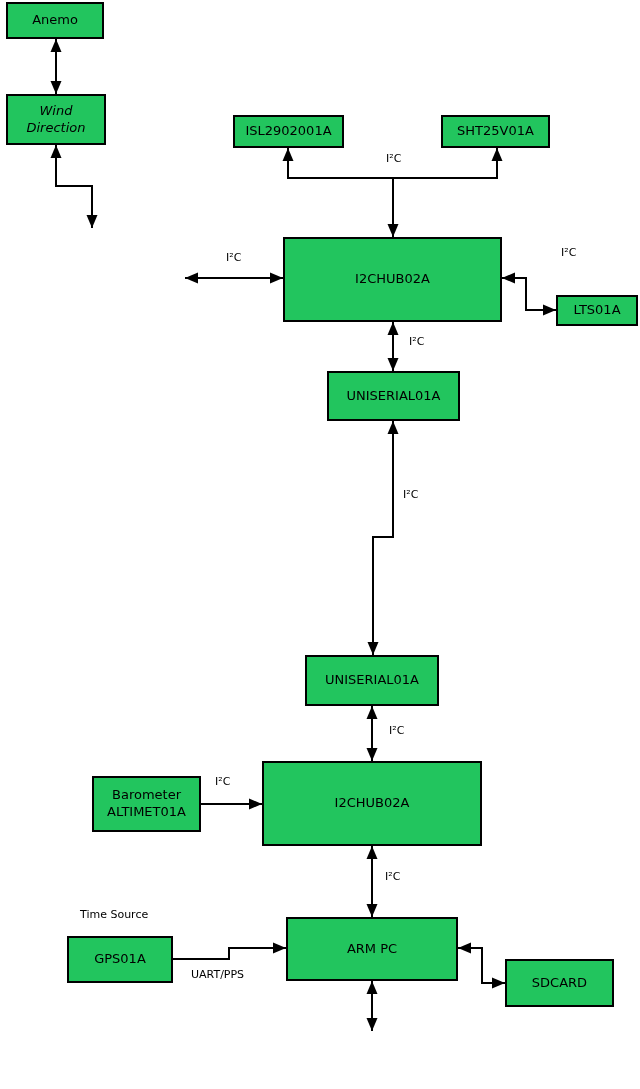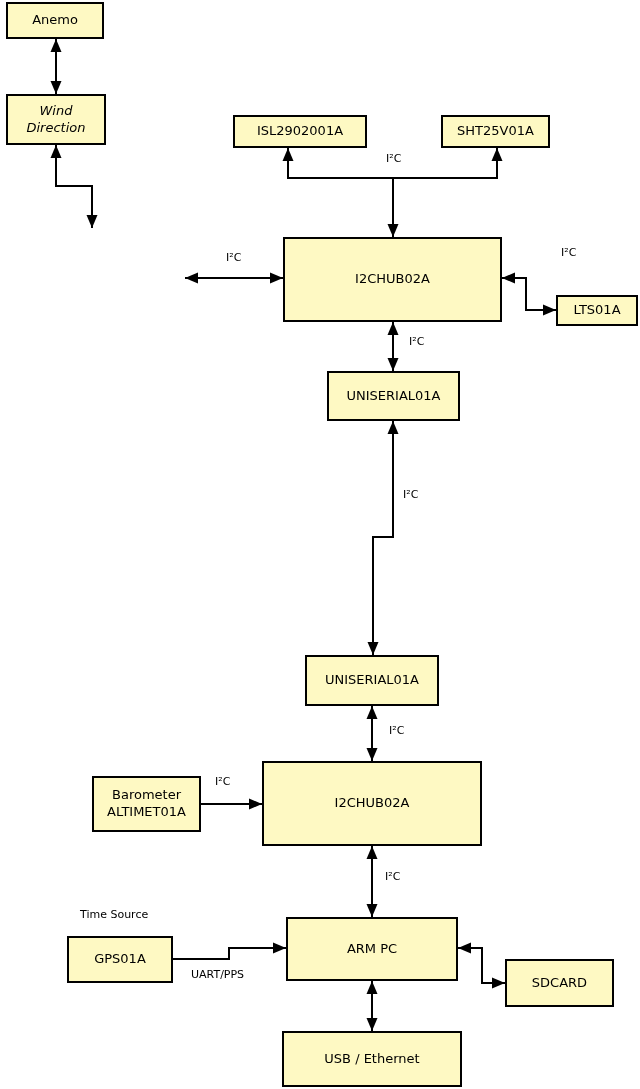--- a/index.html
+++ b/index.html
@@ -17,42 +17,42 @@
     overflow: hidden;
   }
   #edges {
     position: absolute;
     left: 0; top: 0;
     width: 640px; height: 1089px;
   }
   .node {
     position: absolute;
     box-sizing: border-box;
-    background: #fef9c3;
+    background: #22c55e;
     border: 2px solid #000000;
     display: flex;
     flex-direction: column;
     align-items: center;
     justify-content: center;
     text-align: center;
     font-size: 13px;
     line-height: 1.3;
     white-space: nowrap;
   }
   .edge-label {
     position: absolute;
     font-size: 11px;
     line-height: 1;
     white-space: nowrap;
   }
   
   .n-anemo      { left: 6px;   top: 2px;    width: 98px;  height: 37px; }
   .n-wind       { left: 6px;   top: 94px;   width: 100px; height: 51px; font-style: italic; }
   .n-pic        { left: 2px;   top: 228px;  width: 183px; height: 102px; }
-  .n-isl        { left: 233px; top: 115px;  width: 134px; height: 33px; }
+  .n-isl        { left: 233px; top: 115px;  width: 111px; height: 33px; }
   .n-sht        { left: 441px; top: 115px;  width: 109px; height: 33px; }
   .n-hub1       { left: 283px; top: 237px;  width: 219px; height: 85px; }
   .n-lts        { left: 556px; top: 295px;  width: 82px;  height: 31px; }
   .n-uni1       { left: 327px; top: 371px;  width: 133px; height: 50px; }
   .n-uni2       { left: 305px; top: 655px;  width: 134px; height: 51px; }
   .n-hub2       { left: 262px; top: 761px;  width: 220px; height: 85px; }
   .n-baro       { left: 92px;  top: 776px;  width: 109px; height: 56px; }
   .n-gps        { left: 67px;  top: 936px;  width: 106px; height: 47px; }
   .n-arm        { left: 286px; top: 917px;  width: 172px; height: 64px; }
   .n-sdcard     { left: 505px; top: 959px;  width: 109px; height: 48px; }
@@ -193,23 +193,20 @@
   </div>
 
   <div class="node n-sdcard">
     <span>SDCARD</span>
   </div>
 
   <div class="node n-arm">
     <span>ARM PC</span>
   </div>
 
-  <div class="node n-usb">
-    <span>USB / Ethernet</span>
-  </div>
 
   <div class="edge-label l-i2c-sensors">I²C</div>
   <div class="edge-label l-i2c-pic">I²C</div>
   <div class="edge-label l-i2c-lts">I²C</div>
   <div class="edge-label l-i2c-hub1-uni1">I²C</div>
   <div class="edge-label l-i2c-long">I²C</div>
   <div class="edge-label l-i2c-uni2-hub2">I²C</div>
   <div class="edge-label l-i2c-baro">I²C</div>
   <div class="edge-label l-i2c-hub2-arm">I²C</div>
   <div class="edge-label l-uart">UART/PPS</div>

